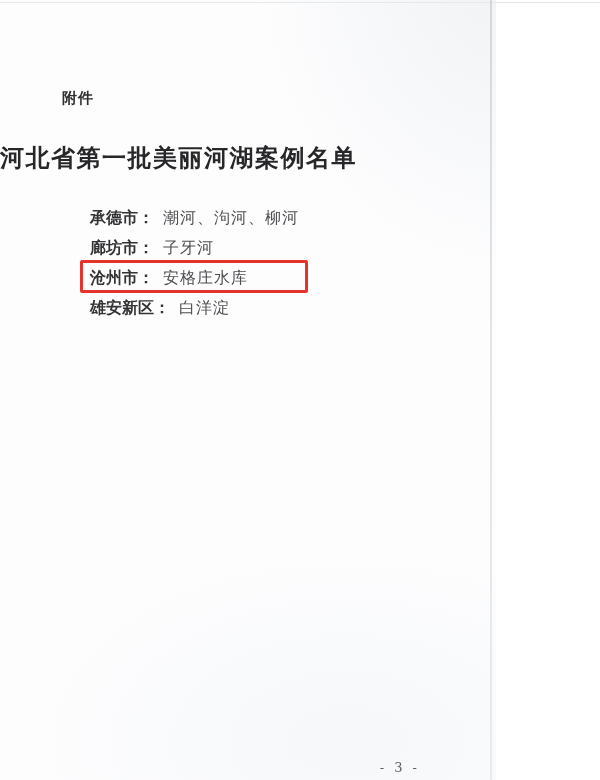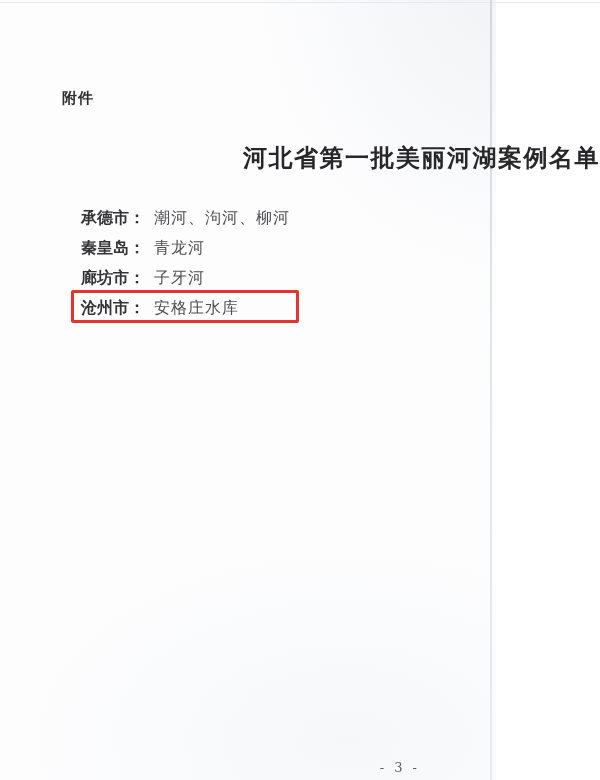--- a/index.html
+++ b/index.html
@@ -49,31 +49,31 @@
     color: #2f2f31;
     letter-spacing: 1px;
     font-family: "DejaVu Sans", sans-serif;
   }
   .title {
     position: absolute;
     top: 142px;
     left: 0;
     width: 600px;
     margin: 0;
-    text-align: right;
+    text-align: left;
     font-size: 24px;
     font-weight: bold;
     letter-spacing: 1.5px;
     color: #272729;
     font-family: "DejaVu Serif", serif;
   }
   .list {
     position: absolute;
     top: 203px;
-    left: 81px;
+    left: 90px;
     right: 40px;
   }
   .row {
     position: relative;
     height: 30px;
     line-height: 30px;
     white-space: nowrap;
   }
   .city {
     font-size: 16px;
@@ -119,24 +119,24 @@
 
   <div class="attachment">附件</div>
 
   <h1 class="title">河北省第一批美丽河湖案例名单</h1>
 
   <div class="list" id="city-list">
       <div class="row">
     <span class="city">承德市：</span><span class="items">潮河、泃河、柳河</span>
   </div>
       <div class="row">
-    <span class="city">秦皇岛：</span><span class="items">青龙河</span>
-  </div>
-      <div class="row">
     <span class="city">廊坊市：</span><span class="items">子牙河</span>
   </div>
       <div class="row">
     <span class="city">沧州市：</span><span class="items">安格庄水库</span>
   <div class="highlight-box" style="border-color: rgb(229, 51, 46);"></div></div>
+      <div class="row">
+    <span class="city">雄安新区：</span><span class="items">白洋淀</span>
+  </div>
     </div>
 
   <div class="page-number">- 3 -</div>
 </div>
 
 </body></html>

